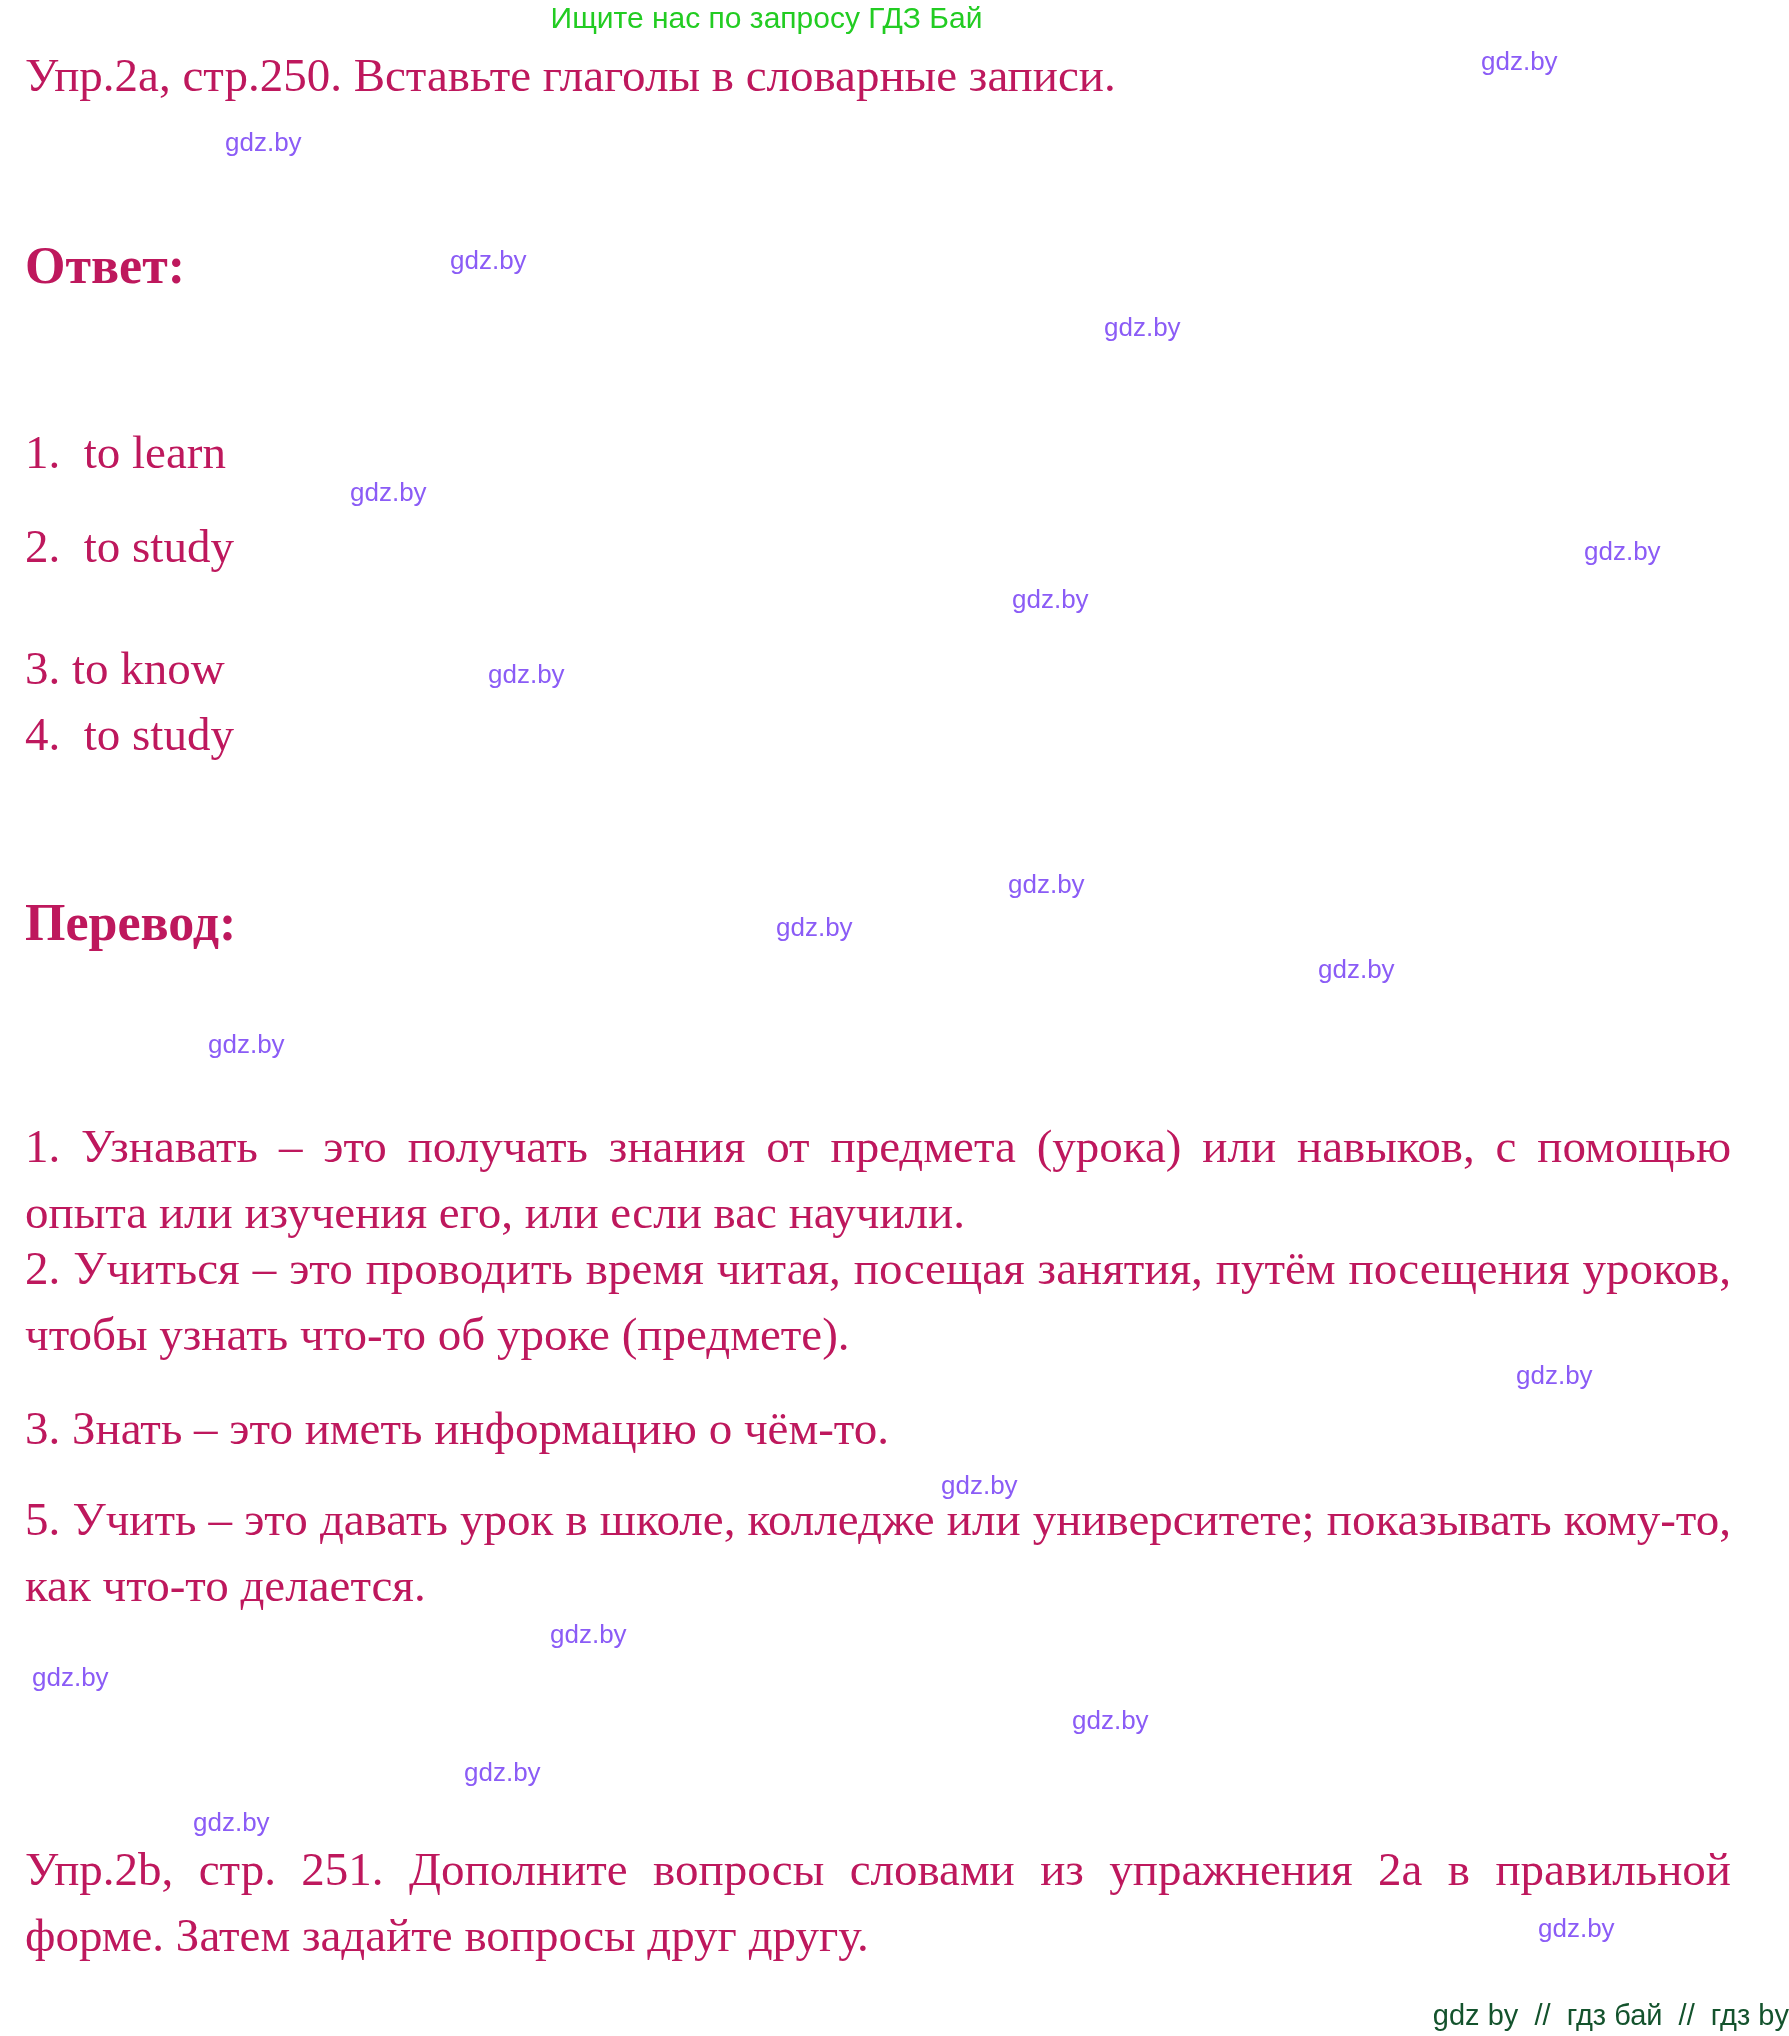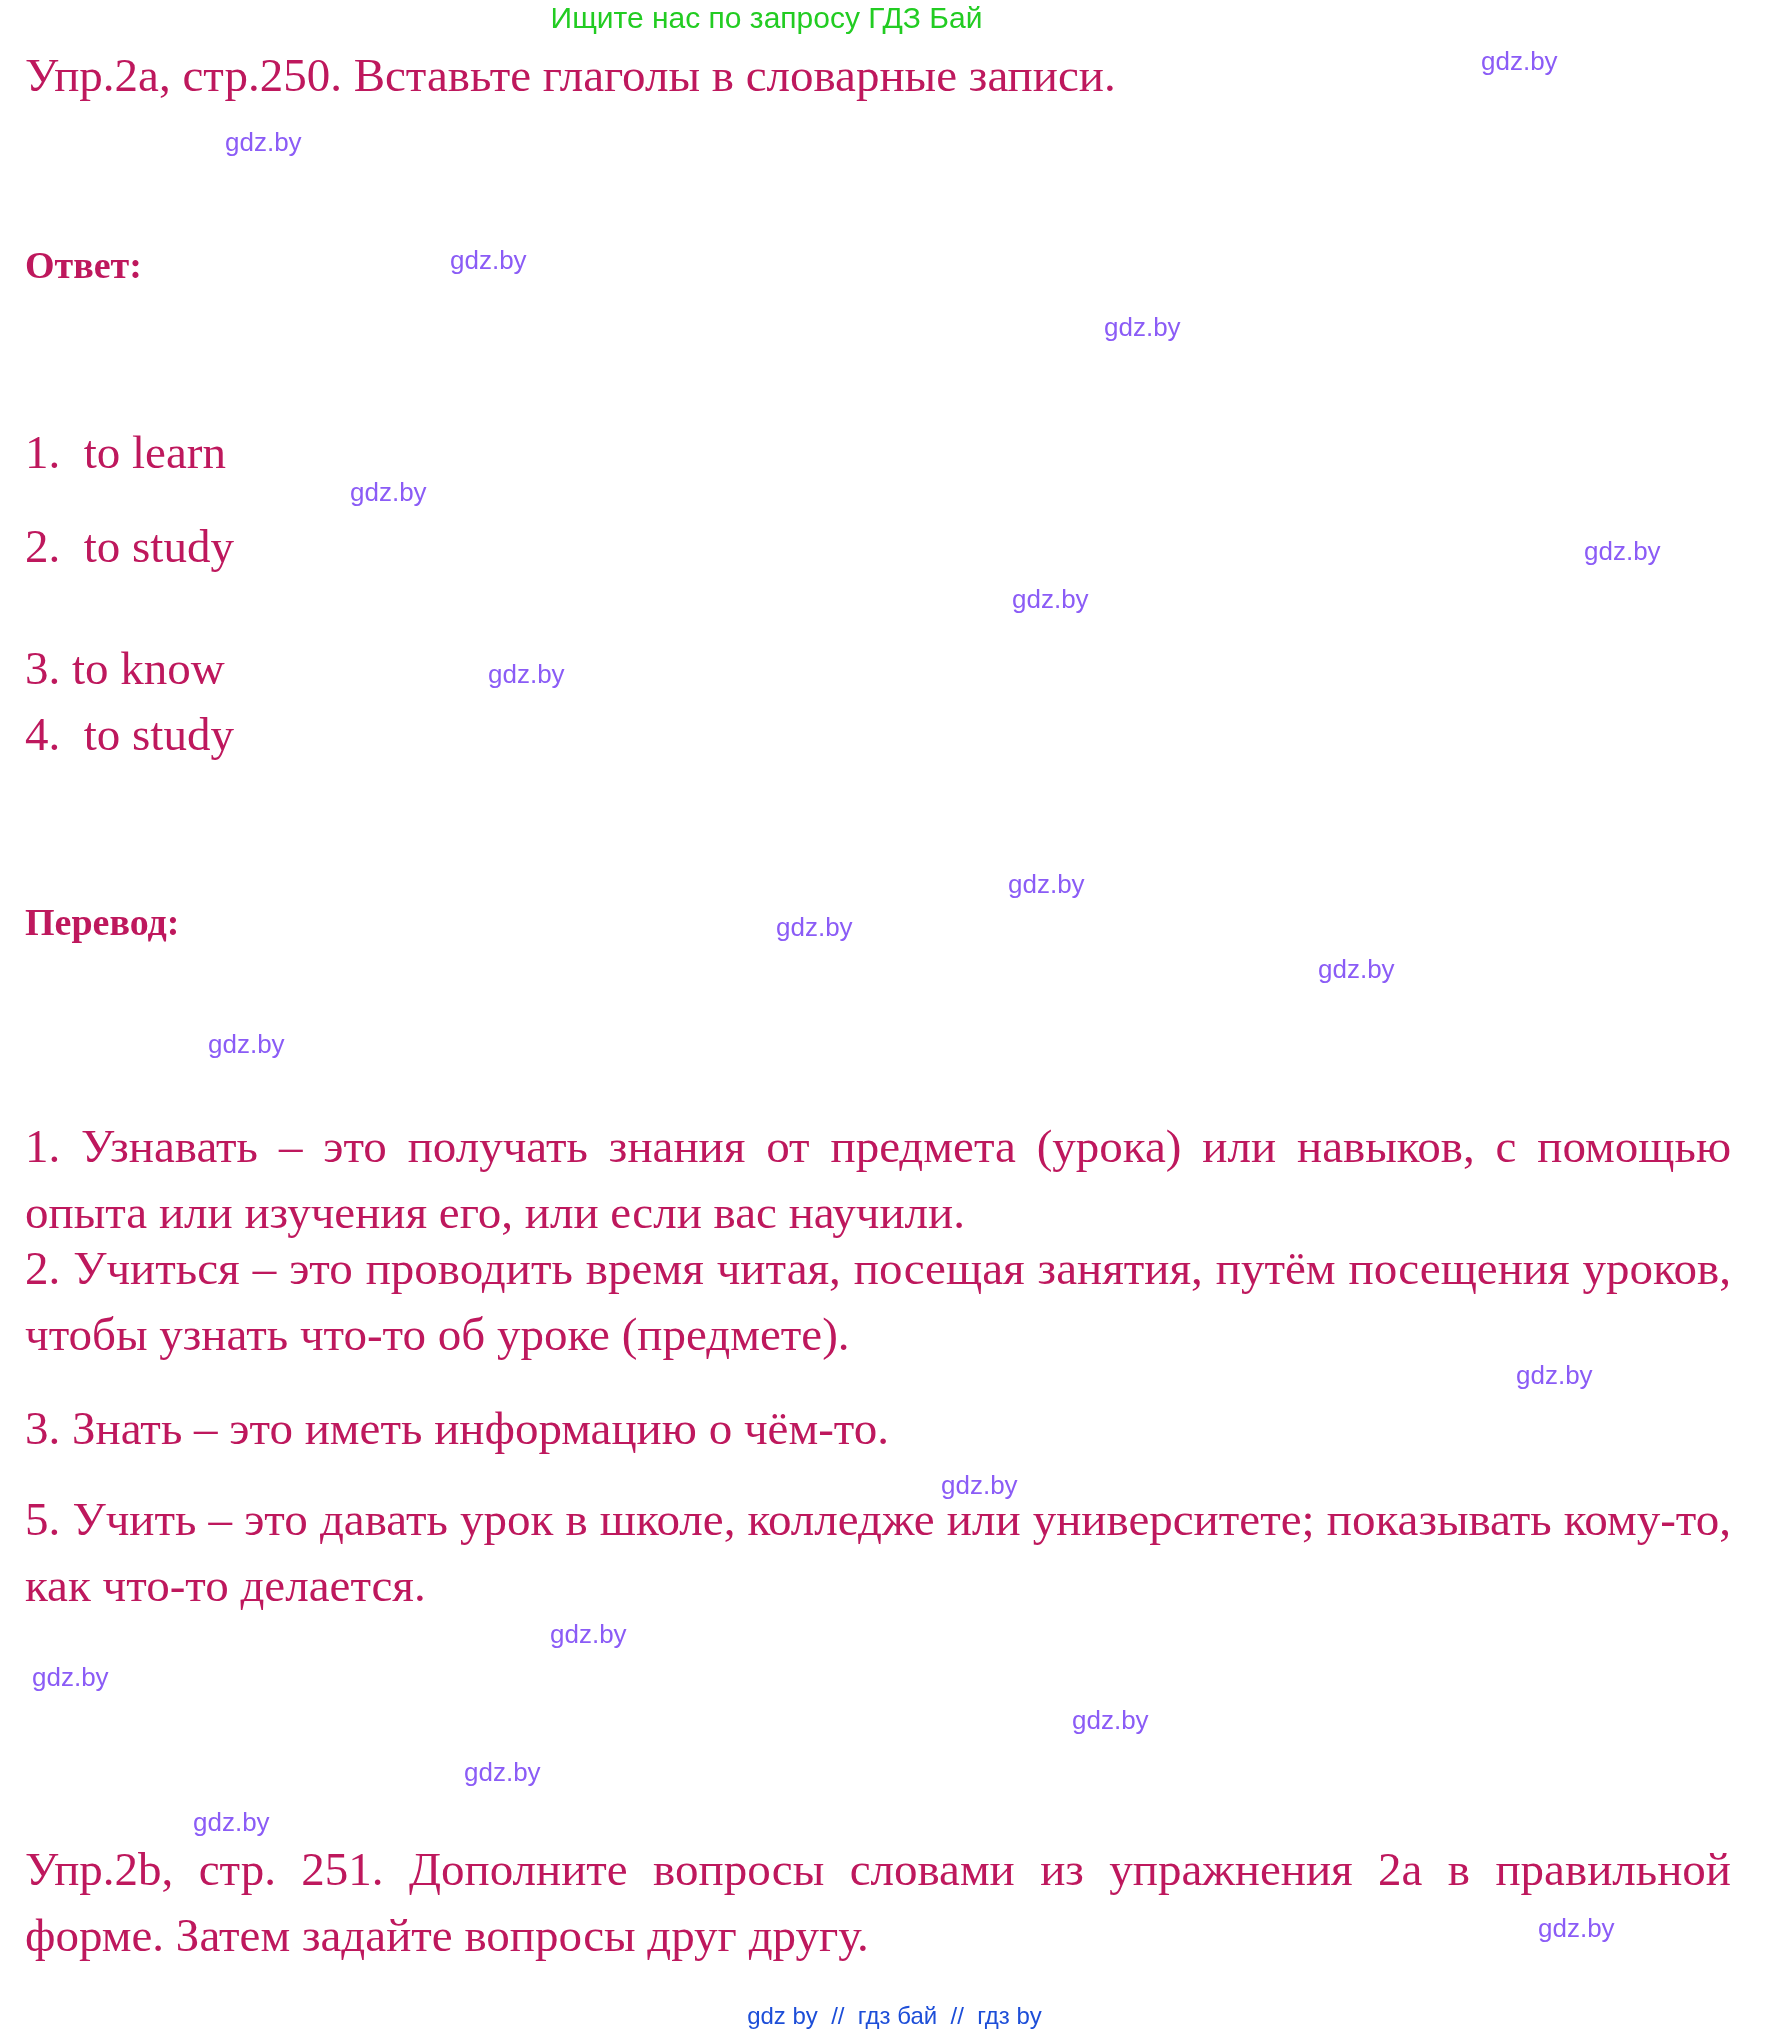--- a/index.html
+++ b/index.html
@@ -1,24 +1,24 @@
 <!DOCTYPE html>
 <html style="font-size:14.3px"><head>
 <meta charset="utf-8">
 <style>
   html, body { margin:0; padding:0; background:#ffffff; }
   body { width:1789px; height:2036px; position:relative; overflow:hidden; }
   .serif { font-family: "Liberation Serif", "DejaVu Serif", serif; color:#be185d; }
   .abs { position:absolute; white-space:nowrap; }
   .topbanner { position:absolute; top:0; left:0; width:1533px; text-align:center;
      font-family:"Liberation Sans", sans-serif; font-size:30px; color:#22cc22; line-height:36px; }
-  .footer { position:absolute; top:1996px; left:0; width:1789px; text-align:center;
-     font-family:"Liberation Sans", sans-serif; font-size:24px; color:#1d4ed8; line-height:39px; }
+  .footer { position:absolute; top:1996px; left:0; width:1789px; text-align:right;
+     font-family:"Liberation Sans", sans-serif; font-size:29px; color:#14532d; line-height:39px; }
   .title { font-size:47px; line-height:53px; }
-  .heading { font-size:38px; font-weight:bold; line-height:53px; }
+  .heading { font-size:52px; font-weight:bold; line-height:53px; }
   .item { font-size:47px; line-height:53px; }
   .para { position:absolute; left:25px; width:1706px; font-size:47px; line-height:66px; text-align:justify; }
   .wm { position:absolute; font-family:"Liberation Sans", sans-serif; font-size:26px; color:#8b5cf6; line-height:30px; }
 </style>
 </head>
 <body>
 
 <div class="topbanner">Ищите нас по запросу ГДЗ Бай</div>
 
 <div class="abs serif title" style="left:25px; top:49px;">Упр.2а, стр.250. Вставьте глаголы в словарные записи.</div>

